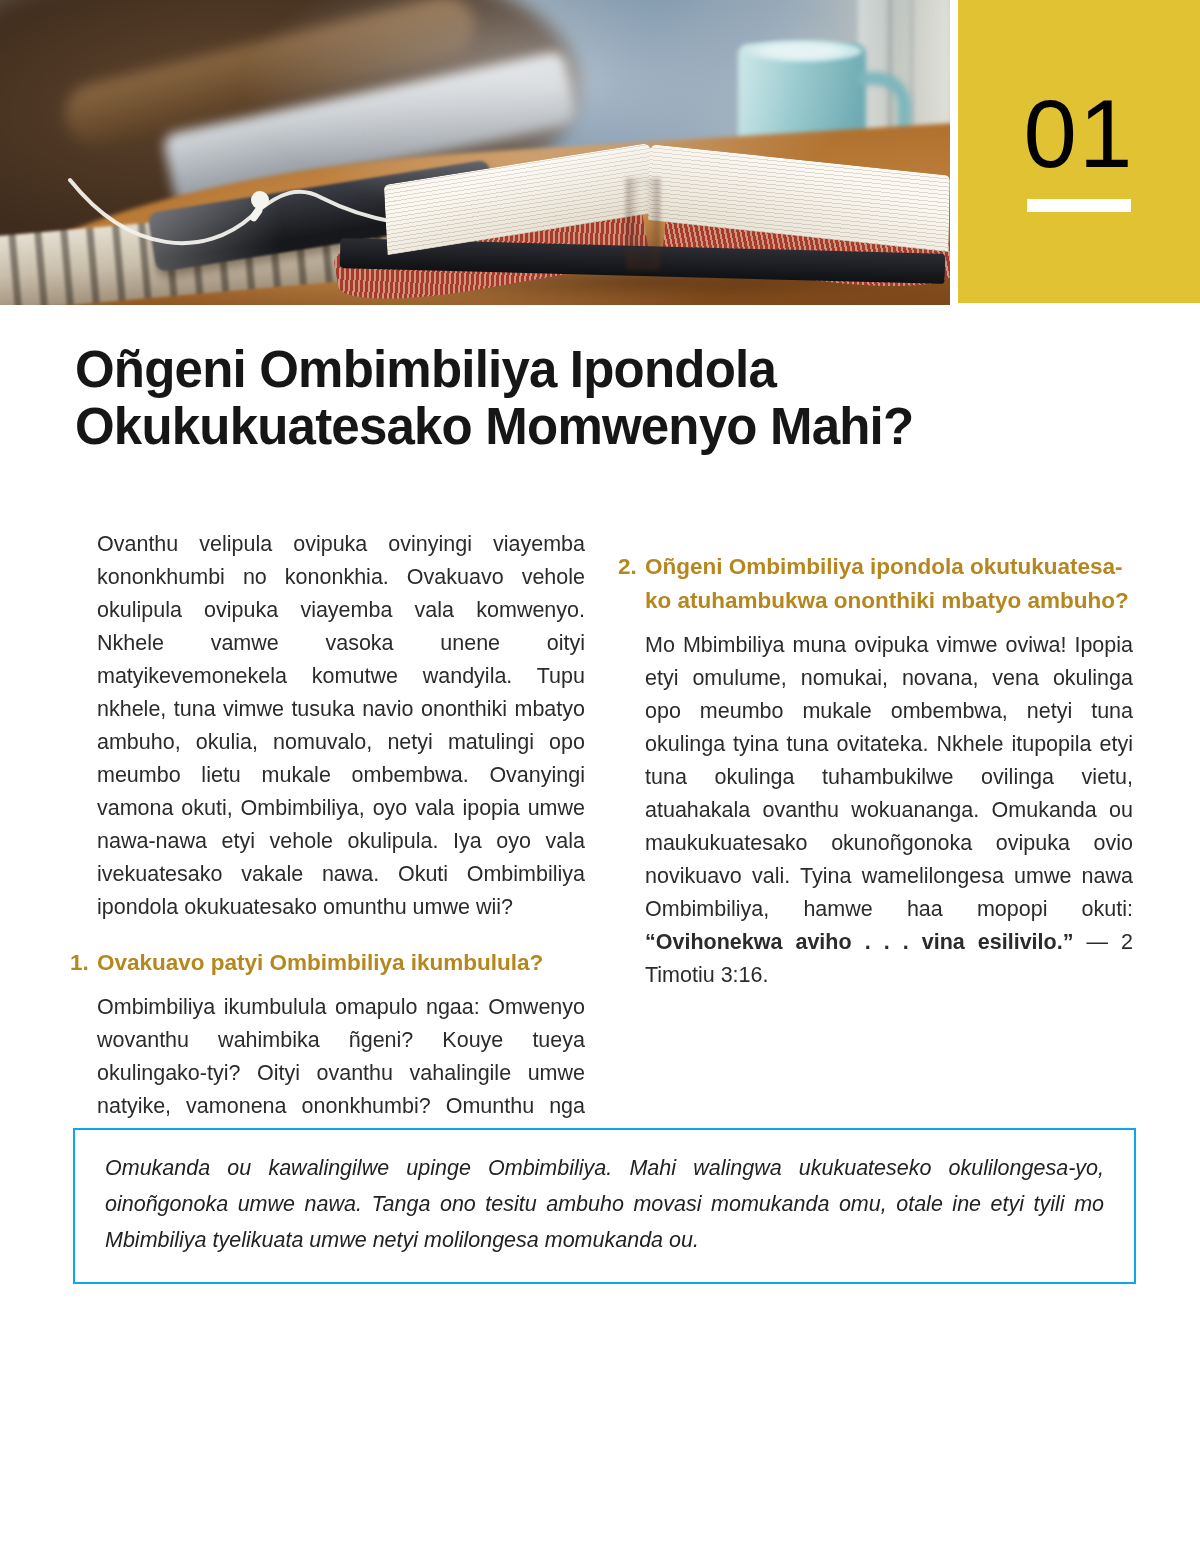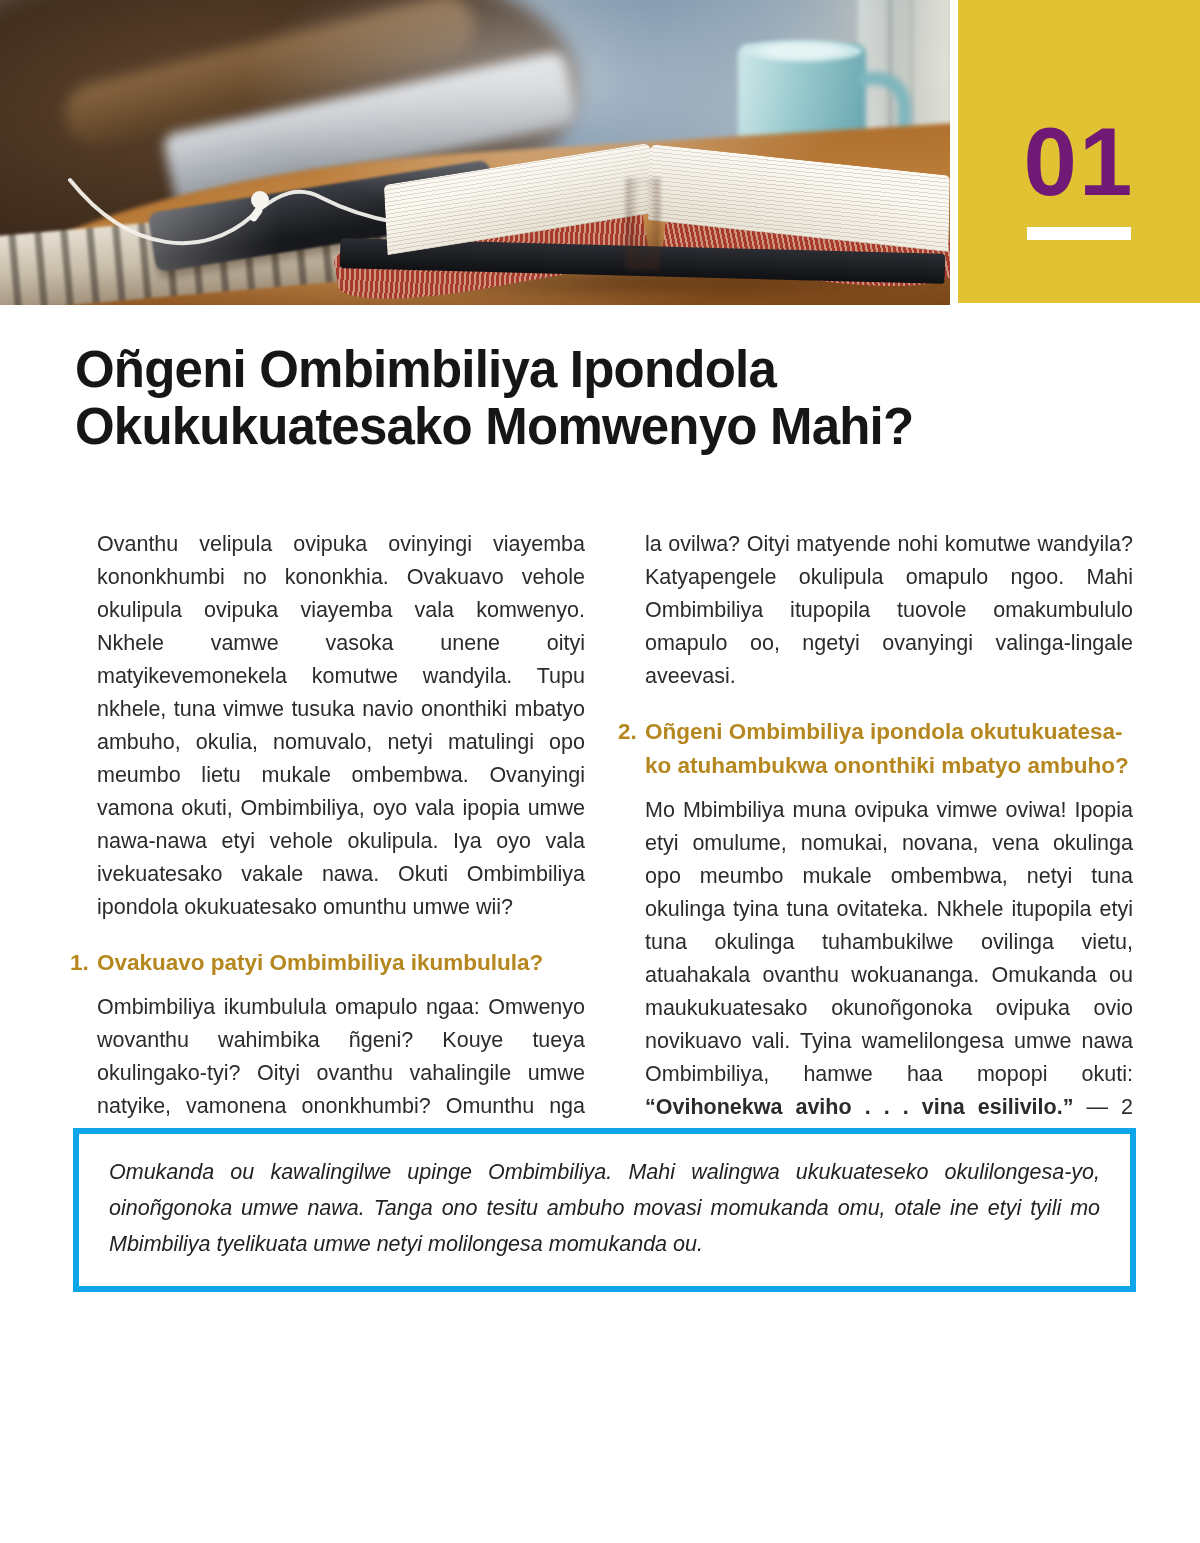--- a/index.html
+++ b/index.html
@@ -163,22 +163,22 @@
 
   
   .chapter-block {
     position: absolute; left: 958px; top: 0;
     width: 242px; height: 303px;
     background: #e1c233;
     display: flex; flex-direction: column; align-items: center;
     padding-top: 86px; box-sizing: border-box;
   }
   .chapter-num {
-    font-size: 96px; line-height: 1; font-weight: 700;
-    color: #701a75; letter-spacing: 2px; margin-top: 28px;
+    font-size: 96px; line-height: 1; font-weight: 400;
+    color: #000000; letter-spacing: 2px;
   }
   .chapter-underline {
     width: 104px; height: 13px; background: #ffffff; margin-top: 17px;
   }
 
   
   .title {
     position: absolute; left: 75px; top: 341px; width: 920px;
     margin: 0;
     font-size: 51px; line-height: 57px; font-weight: 700;
@@ -203,21 +203,21 @@
     color: #b5871e;
   }
   .sec-num { flex: 0 0 27px; }
   .sec-text { flex: 1; }
   .quote { font-weight: 700; margin-top: 48px; }
 
   
   .note-box {
     position: absolute; left: 73px; top: 1128px; width: 1063px;
     box-sizing: border-box;
-    border: 6px solid #0ea5e9;
+    border: 2px solid #0ea5e9;
     padding: 20px 30px 24px 30px;
     background: #ffffff;
   }
   .note-box p {
     margin: 0;
     font-size: 21.5px; line-height: 36px;
     font-style: italic;
     text-align: justify;
     color: #222222;
   }
@@ -266,21 +266,20 @@
   <div class="col col-left">
     <p class="body">Ovanthu velipula ovipuka ovinyingi viayemba kononkhumbi no kononkhia. Ovakuavo vehole okulipula ovipuka viayemba vala komwenyo. Nkhele vamwe vasoka unene oityi matyikevemonekela komutwe wandyila. Tupu nkhele, tuna vimwe tusuka navio ononthiki mbatyo ambuho, okulia, nomuvalo, netyi matulingi opo meumbo lietu mukale ombembwa. Ovanyingi vamona okuti, Ombimbiliya, oyo vala ipopia umwe nawa-nawa etyi vehole okulipula. Iya oyo vala ivekuatesako vakale nawa. Okuti Ombimbiliya ipondola okukuatesako omunthu umwe wii?</p>
     <div class="sec-heading">
       <span class="sec-num">1.</span>
       <span class="sec-text">Ovakuavo patyi Ombimbiliya ikumbulula?</span>
     </div>
     <p class="body">Ombimbiliya ikumbulula omapulo ngaa: Omwenyo wovanthu wahimbika ñgeni? Kouye tueya okulingako-tyi? Oityi ovanthu vahalingile umwe natyike, vamonena ononkhumbi? Omunthu nga ankhia wenda napi? Tyina ovanthu atuho tuhanda ombembwa, opo omokonda yatyi kukale-</p>
   </div>
 
   <div class="col col-right">
-    <p class="body">la ovilwa? Oityi matyende nohi komutwe wandyila? Katyapengele okulipula omapulo ngoo. Mahi Ombimbiliya itupopila tuovole omakumbululo omapulo oo, ngetyi ovanyingi valinga-lingale aveevasi.</p>
     <div class="sec-heading">
       <span class="sec-num">2.</span>
       <span class="sec-text">Oñgeni Ombimbiliya ipondola okutukuatesa­ko atuhambukwa ononthiki mbatyo ambuho?</span>
     </div>
     <p class="body"><span>Mo Mbimbiliya muna ovipuka vimwe oviwa! Ipopia etyi omulume, nomukai, novana, vena okulinga opo meumbo mukale ombembwa, netyi tuna okulinga tyina tuna ovitateka. Nkhele itupopila etyi tuna okulinga tuhambukilwe ovilinga vietu, atuahakala ovanthu wokuananga. Omukanda ou maukukuatesako okunoñgonoka ovipuka ovio novikuavo vali. Tyina wamelilongesa umwe nawa Ombimbiliya, hamwe haa mopopi okuti: </span><span class="quote">“Ovihonekwa aviho . . . vina esilivilo.”</span><span> — 2 Timotiu 3:16.</span></p>
   </div>
 
   <div class="note-box">
     <p>Omukanda ou kawalingilwe upinge Ombimbiliya. Mahi walingwa ukukuateseko okulilongesa-yo, oinoñgonoka umwe nawa. Tanga ono tesitu ambuho movasi momukanda omu, otale ine etyi tyili mo Mbimbiliya tyelikuata umwe netyi molilongesa momukanda ou.</p>
   </div>

